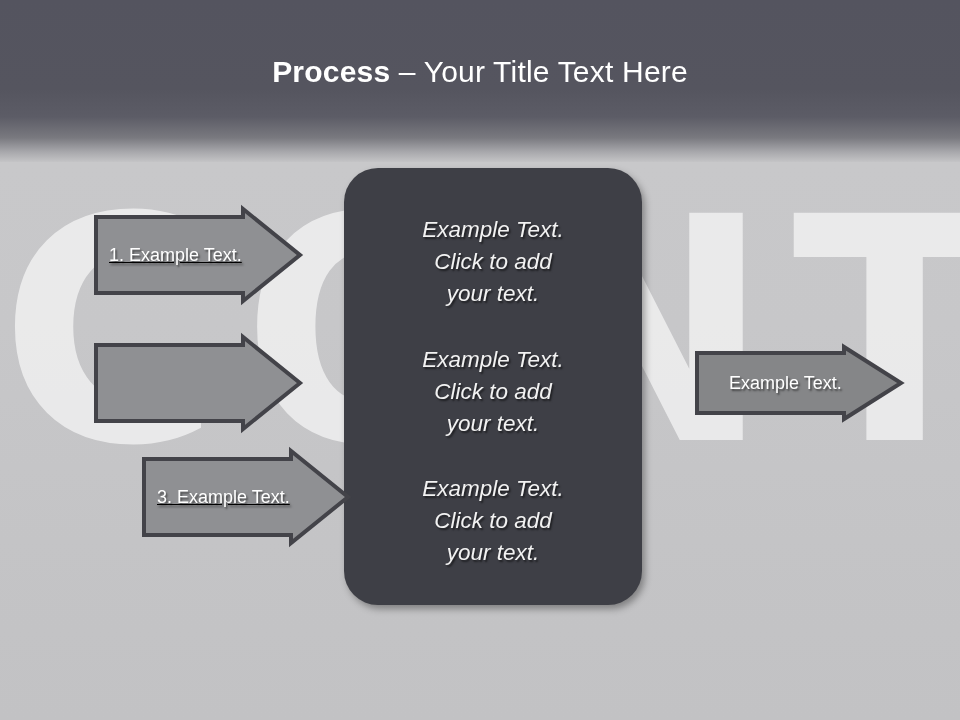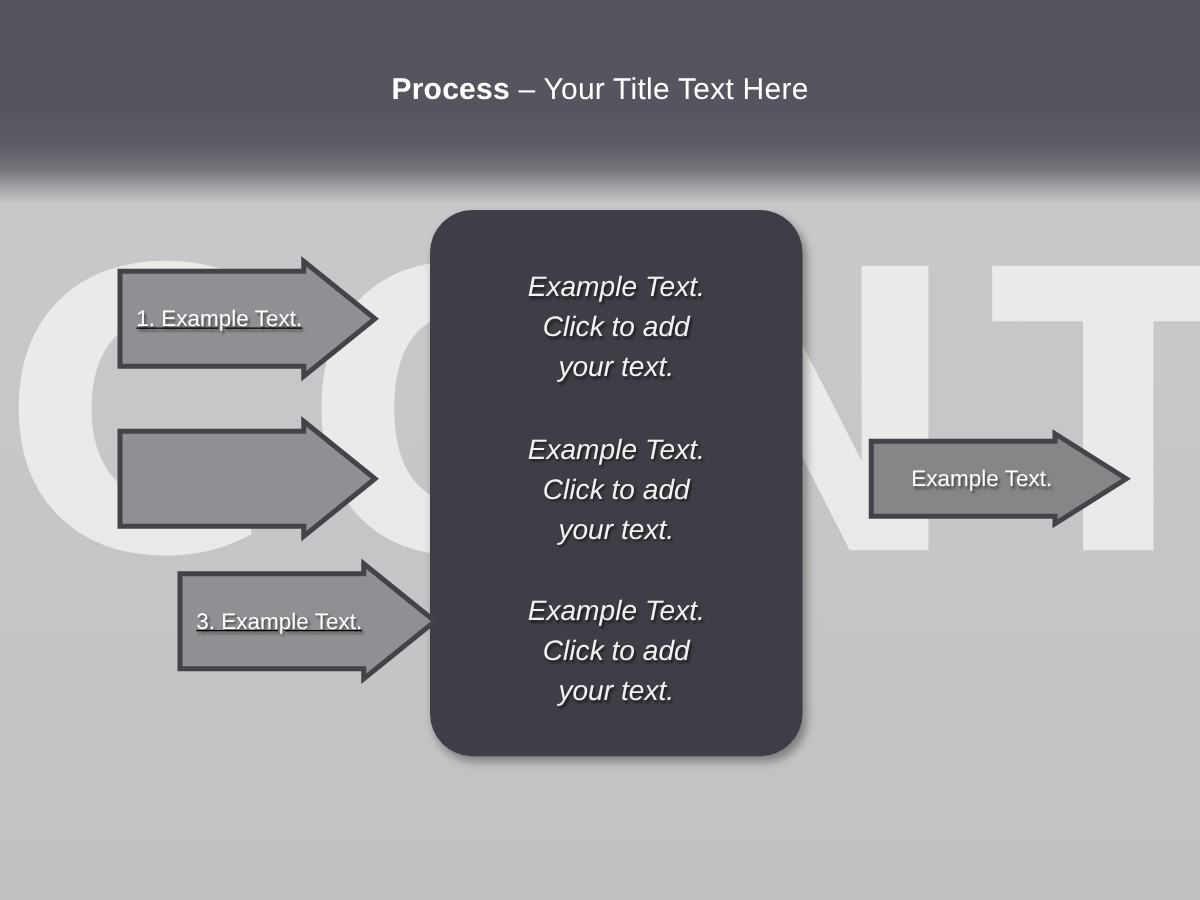--- a/index.html
+++ b/index.html
@@ -59,21 +59,21 @@
         #79797f 85%,
         #a9a9ad 94%,
         #c4c4c6 100%);
   }
   .slide-title {
     position: absolute;
     left: 0; top: 50px;
     width: 960px;
     text-align: center;
     color: #ffffff;
-    font-size: 24px;
+    font-size: 30px;
     line-height: 44px;
     letter-spacing: 0.2px;
     white-space: nowrap;
   }
   .slide-title .bold { font-weight: 700; }
   .slide-title .light { font-weight: 400; }
 
   
   .center-panel {
     position: absolute;

